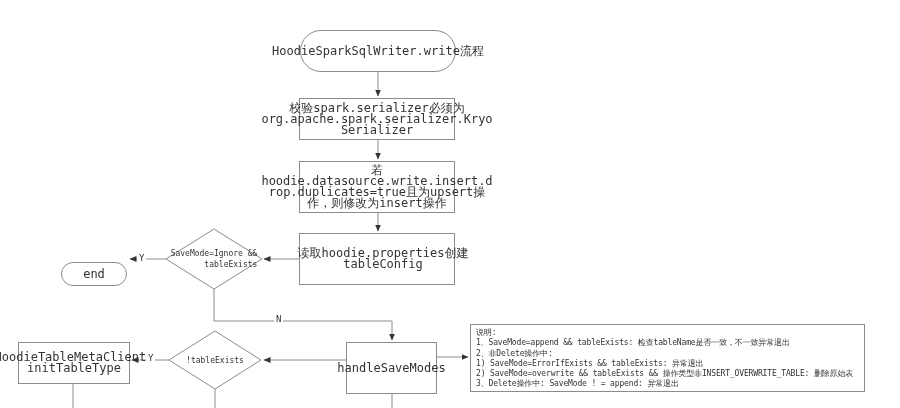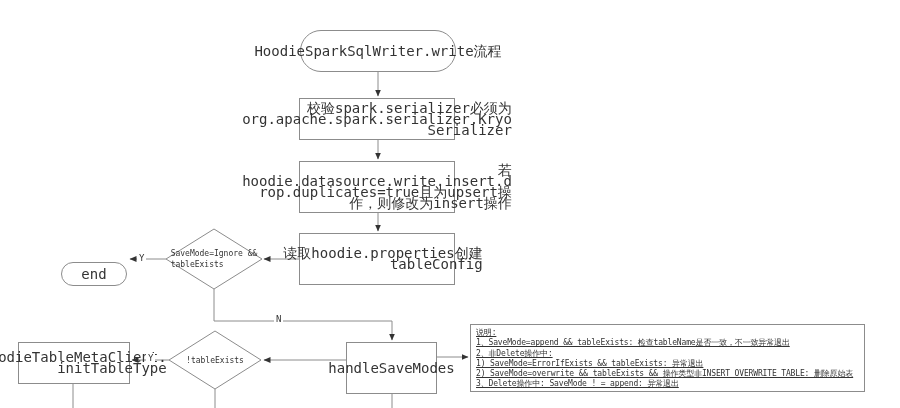--- a/index.html
+++ b/index.html
@@ -8,28 +8,28 @@
   html,body{margin:0;padding:0;}
   body{background:var(--bg);font-family:"DejaVu Sans Mono","DejaVu Sans",monospace;}
   #canvas{position:relative;width:900px;height:408px;background:var(--bg);overflow:hidden;}
   #wires{position:absolute;left:0;top:0;width:900px;height:408px;}
   .wire{stroke:var(--line);stroke-width:1;fill:none;}
   .arrowhead{fill:var(--arrow);}
   .diamond{fill:var(--fill);stroke:var(--line);stroke-width:1;}
   .node{
     position:absolute;box-sizing:border-box;background:var(--fill);
     border:1px solid var(--line);color:var(--text);
-    display:flex;align-items:center;justify-content:center;text-align:right;
-    font-size:14px;line-height:11px;white-space:pre;
+    display:flex;align-items:center;justify-content:center;text-align:center;
+    font-size:12px;line-height:11px;white-space:pre;
   }
   .stadium{border-radius:999px;}
   .dlabel{
     position:absolute;box-sizing:border-box;background:transparent;border:none;
     color:var(--text);display:flex;align-items:center;justify-content:center;
-    text-align:left;font-size:8px;line-height:11px;white-space:pre;
+    text-align:right;font-size:8px;line-height:11px;white-space:pre;
   }
   .note{
     align-items:flex-start;justify-content:flex-start;text-align:left;
     padding:3px 5px;font-size:8px;line-height:10.3px;letter-spacing:-0.15px;white-space:pre;
   }
   .edge-label{
     position:absolute;background:var(--bg);color:var(--text);
     font-size:9px;line-height:11px;padding:0 2px;white-space:pre;
   }
 </style>
@@ -104,21 +104,21 @@
 
   <div class="node" style="left:18px;top:342px;width:112px;height:42px;">
     <span>HoodieTableMetaClient.
 initTableType</span>
   </div>
 
   <div class="node" style="left:346px;top:342px;width:91px;height:52px;">
     <span>handleSaveModes</span>
   </div>
 
-  <div class="node note" style="left:470px;top:324px;width:395px;height:68px;text-decoration:underline;">说明:
+  <div class="node note" style="left:470px;top:324px;width:395px;height:68px;">说明:
 1、SaveMode=append &amp;&amp; tableExists: 检查tableName是否一致，不一致异常退出
 2、非Delete操作中:
 1) SaveMode=ErrorIfExists &amp;&amp; tableExists: 异常退出
 2) SaveMode=overwrite &amp;&amp; tableExists &amp;&amp; 操作类型非INSERT_OVERWRITE_TABLE: 删除原始表
 3、Delete操作中: SaveMode ! = append: 异常退出</div>
 
   <div class="edge-label" style="left:137px;top:253px;">Y</div>
   <div class="edge-label" style="left:274px;top:314px;">N</div>
   <div class="edge-label" style="left:146px;top:353px;">Y</div>
 

